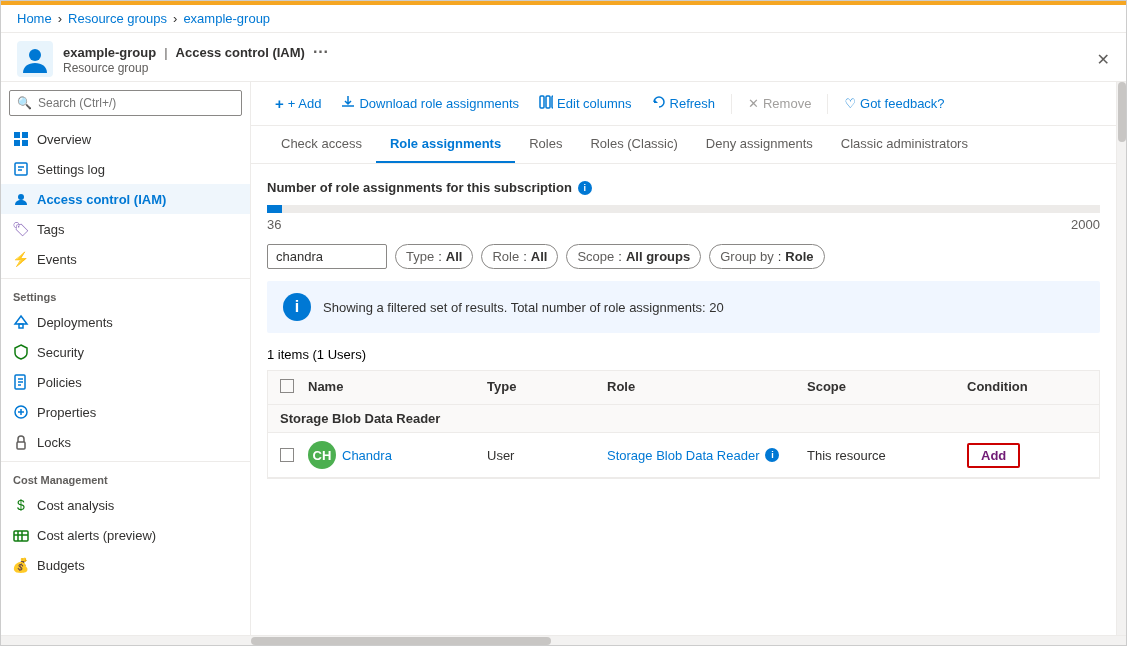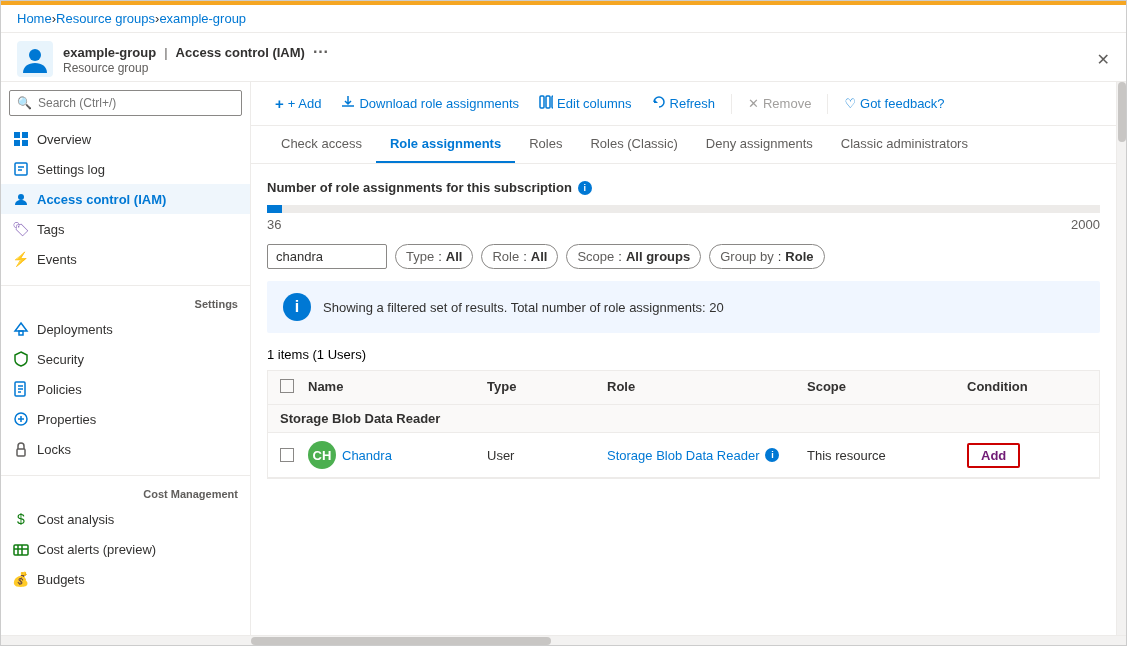--- a/index.html
+++ b/index.html
@@ -4,21 +4,21 @@
   <style>
     * { box-sizing: border-box; margin: 0; padding: 0; font-family: 'Segoe UI', Arial, sans-serif; font-size: 13px; }
     body { background: #f3f2f1; overflow: hidden; }
 
     .app-container { width: 1127px; height: 646px; display: flex; flex-direction: column; border: 1px solid #ccc; background: #fff; }
 
     
     .top-accent { height: 4px; background: linear-gradient(to right, #f5a623, #f5a623); }
 
     
-    .breadcrumb { padding: 6px 16px; display: flex; align-items: center; font-size: 12px; color: #0078d4; background: #fff; border-bottom: 1px solid #edebe9; }
+    .breadcrumb { padding: 6px 16px; display: flex; align-items: center; gap: 6px; font-size: 12px; color: #0078d4; background: #fff; border-bottom: 1px solid #edebe9; }
     .breadcrumb span { color: #323130; }
     .breadcrumb a { color: #0078d4; text-decoration: none; cursor: pointer; }
     .bc-sep { color: #605e5c; }
 
     
     .header { display: flex; align-items: center; padding: 8px 16px 4px 16px; background: #fff; border-bottom: 1px solid #edebe9; }
     .header-icon { width: 36px; height: 36px; margin-right: 10px; }
     .header-title-group { flex: 1; }
     .header-title { font-size: 18px; font-weight: 600; color: #323130; display: flex; align-items: center; gap: 8px; }
     .header-pipe { color: #605e5c; font-weight: 300; }
@@ -33,21 +33,21 @@
     .sidebar { width: 250px; background: #fff; border-right: 1px solid #edebe9; display: flex; flex-direction: column; overflow-y: auto; flex-shrink: 0; }
 
     .search-box { margin: 8px; position: relative; }
     .search-box input { width: 100%; padding: 5px 8px 5px 28px; border: 1px solid #8a8886; border-radius: 2px; font-size: 12px; color: #323130; }
     .search-box .search-icon-inner { position: absolute; left: 8px; top: 50%; transform: translateY(-50%); color: #605e5c; font-size: 12px; }
     .collapse-btn { position: absolute; right: -20px; top: 8px; width: 20px; height: 24px; background: #fff; border: 1px solid #edebe9; border-left: none; cursor: pointer; display: flex; align-items: center; justify-content: center; font-size: 10px; color: #605e5c; }
 
     .nav-item { display: flex; align-items: center; padding: 7px 12px; cursor: pointer; color: #323130; gap: 8px; }
     .nav-item.active { background: #eff6fc; color: #0078d4; font-weight: 600; }
     .nav-item .nav-icon { width: 16px; height: 16px; display: flex; align-items: center; justify-content: center; font-size: 14px; flex-shrink: 0; }
-    .nav-section-title { padding: 12px 12px 4px 12px; font-size: 11px; font-weight: 600; color: #605e5c; text-transform: none; border-top: 1px solid #edebe9; margin-top: 11px; text-align: right; }
+    .nav-section-title { padding: 12px 12px 4px 12px; font-size: 11px; font-weight: 600; color: #605e5c; text-transform: none; border-top: 1px solid #edebe9; margin-top: 4px; }
 
     
     .content { flex: 1; display: flex; flex-direction: column; overflow: hidden; background: #fff; }
 
     
     .toolbar { display: flex; align-items: center; padding: 8px 16px; border-bottom: 1px solid #edebe9; gap: 4px; flex-shrink: 0; }
     .toolbar-btn { display: flex; align-items: center; gap: 4px; padding: 5px 8px; cursor: pointer; color: #0078d4; border: none; background: transparent; font-size: 13px; border-radius: 2px; }
     .toolbar-btn.disabled { color: #a19f9d; cursor: default; }
     .toolbar-sep { width: 1px; height: 20px; background: #edebe9; margin: 0 4px; }
 

